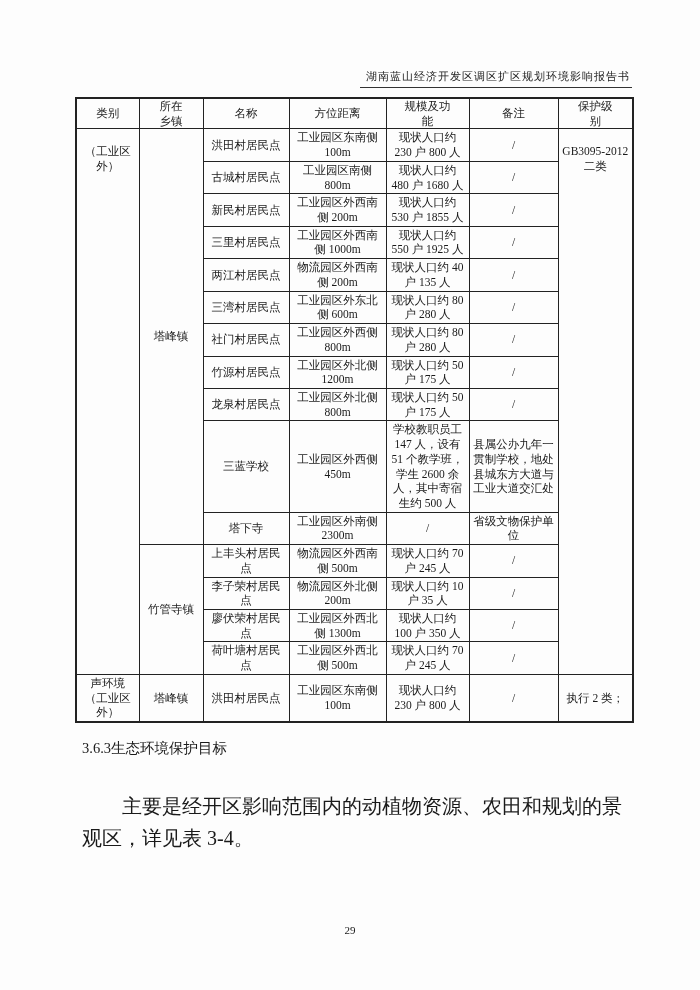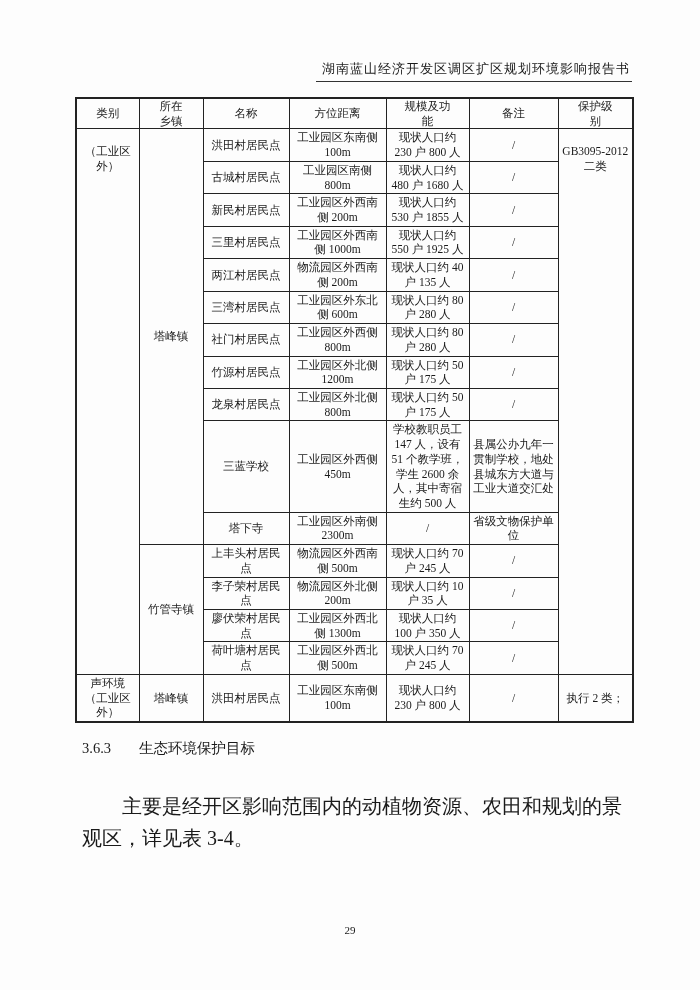--- a/index.html
+++ b/index.html
@@ -2,43 +2,43 @@
 <html><head>
 <meta charset="utf-8">
 <style>
   html,body { margin:0; padding:0; }
   body {
     width:700px; height:990px; background:#fdfdfd; position:relative;
     font-family:"Liberation Serif","DejaVu Serif",serif; color:#1a1a1a;
     overflow:hidden;
   }
   .doc-header {
-    position:absolute; top:60px; right:68px;
-    font-size:13px; letter-spacing:1px;
+    position:absolute; top:69px; right:68px;
+    font-size:11px; letter-spacing:1px;
     border-bottom:1.5px solid #333; padding:0 2px 3px 6px;
     white-space:nowrap;
   }
   table.targets {
     position:absolute; left:75px; top:97px; width:557px;
     border-collapse:collapse; table-layout:fixed;
     font-size:11.5px; border:2px solid #222;
   }
   .targets th, .targets td {
     border:1px solid #222; text-align:center; vertical-align:middle;
     padding:1px 3px; line-height:1.28; font-weight:normal;
     overflow:hidden;
   }
   .targets th { height:17px; padding:0 18px; }
   .targets td.top { vertical-align:top; padding-top:15px; }
   .targets td.ba  { word-break:break-all;font-family:Liberation Serif, serif; }
   .section-heading {
     position:absolute; left:82px; top:739px; font-size:14.5px;
     white-space:nowrap;
   }
-  .section-heading .sec-num { margin-right:28px; }
+  .section-heading .sec-num { margin-right:0; }
   .paragraph {
     position:absolute; left:82px; right:66px; top:770px;
     font-size:20px; text-indent:2em; line-height:1.6;
   }
   .page-number {
     position:absolute; left:0; right:0; bottom:54px;
     text-align:center; font-size:11px;margin-top:14px;
   }
 </style>
 </head>

